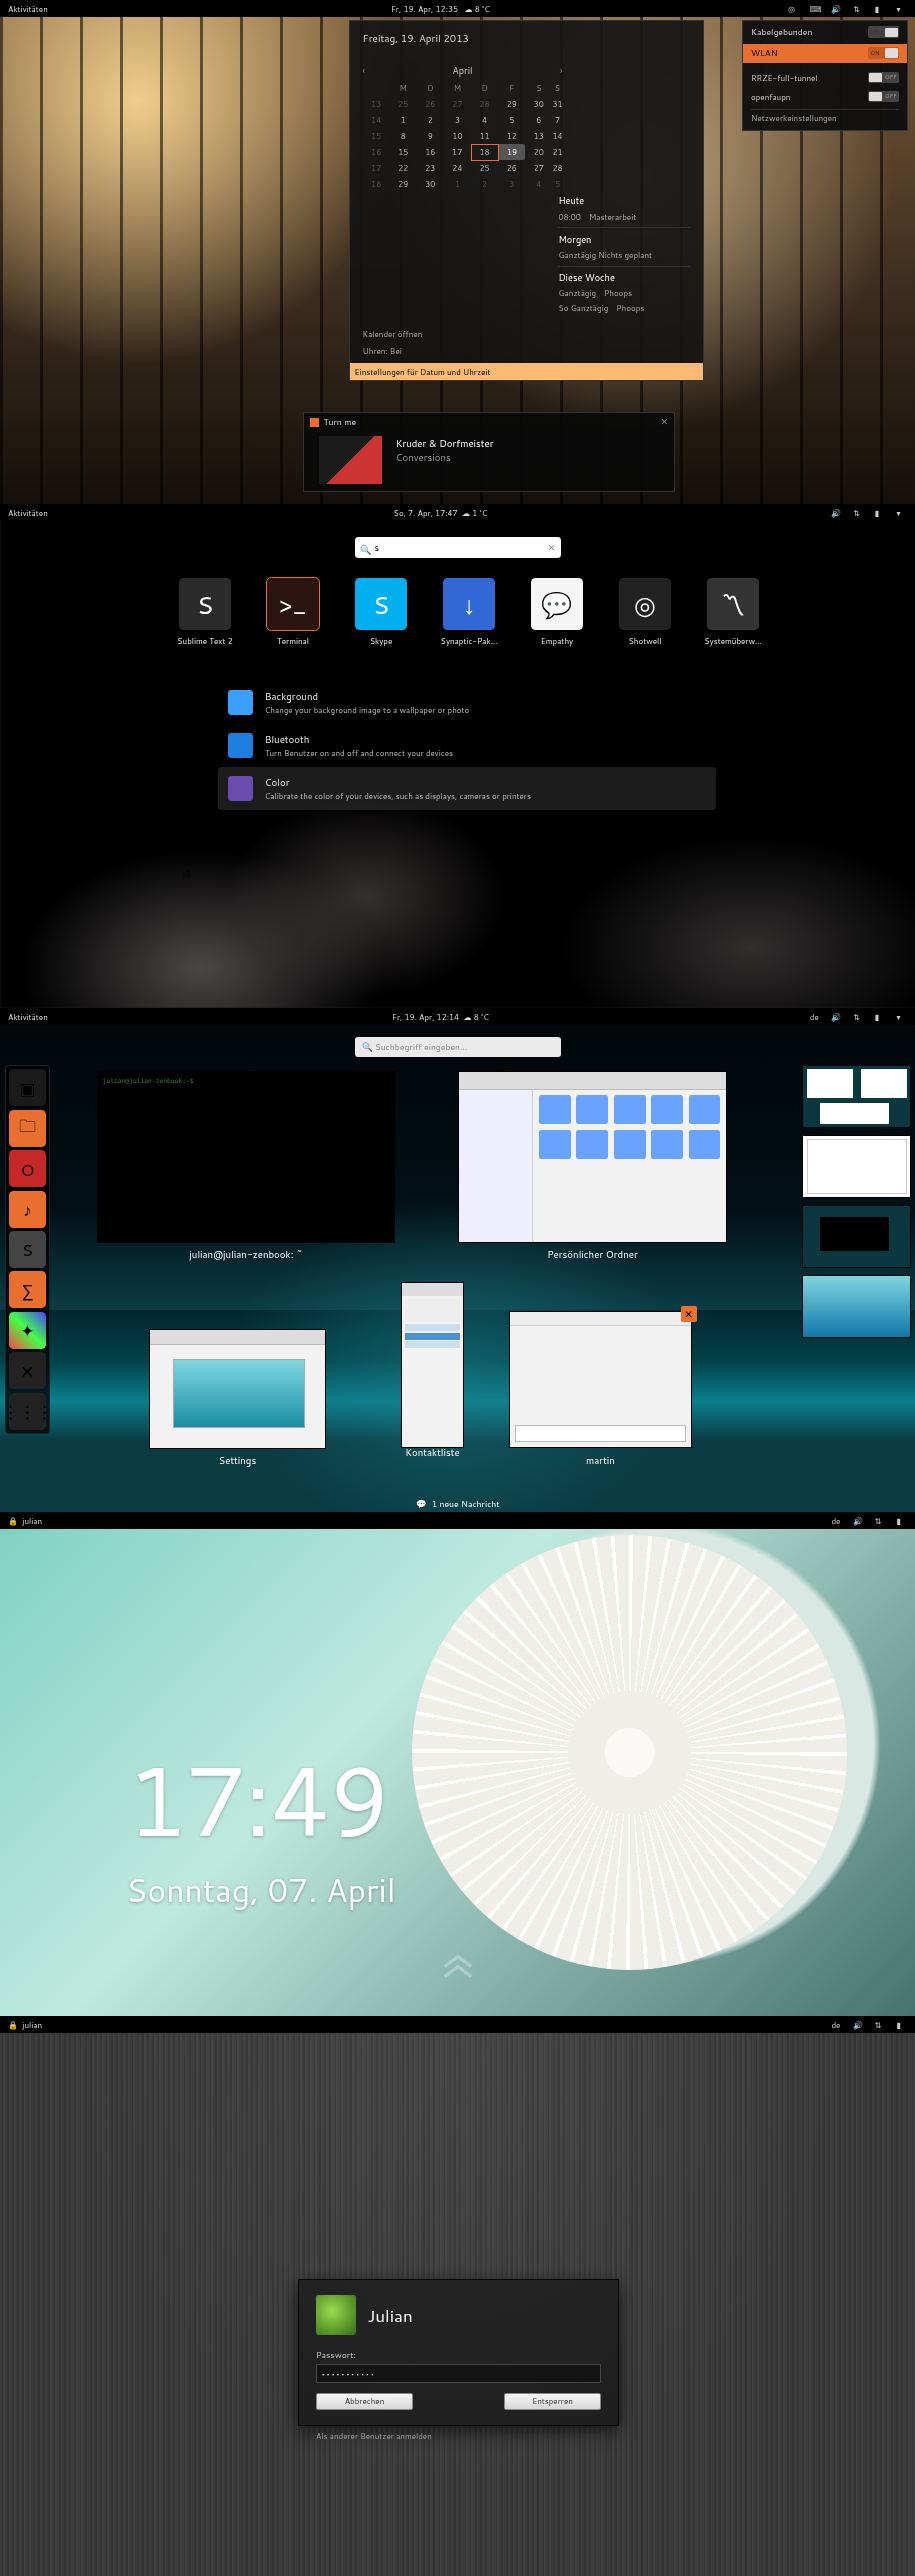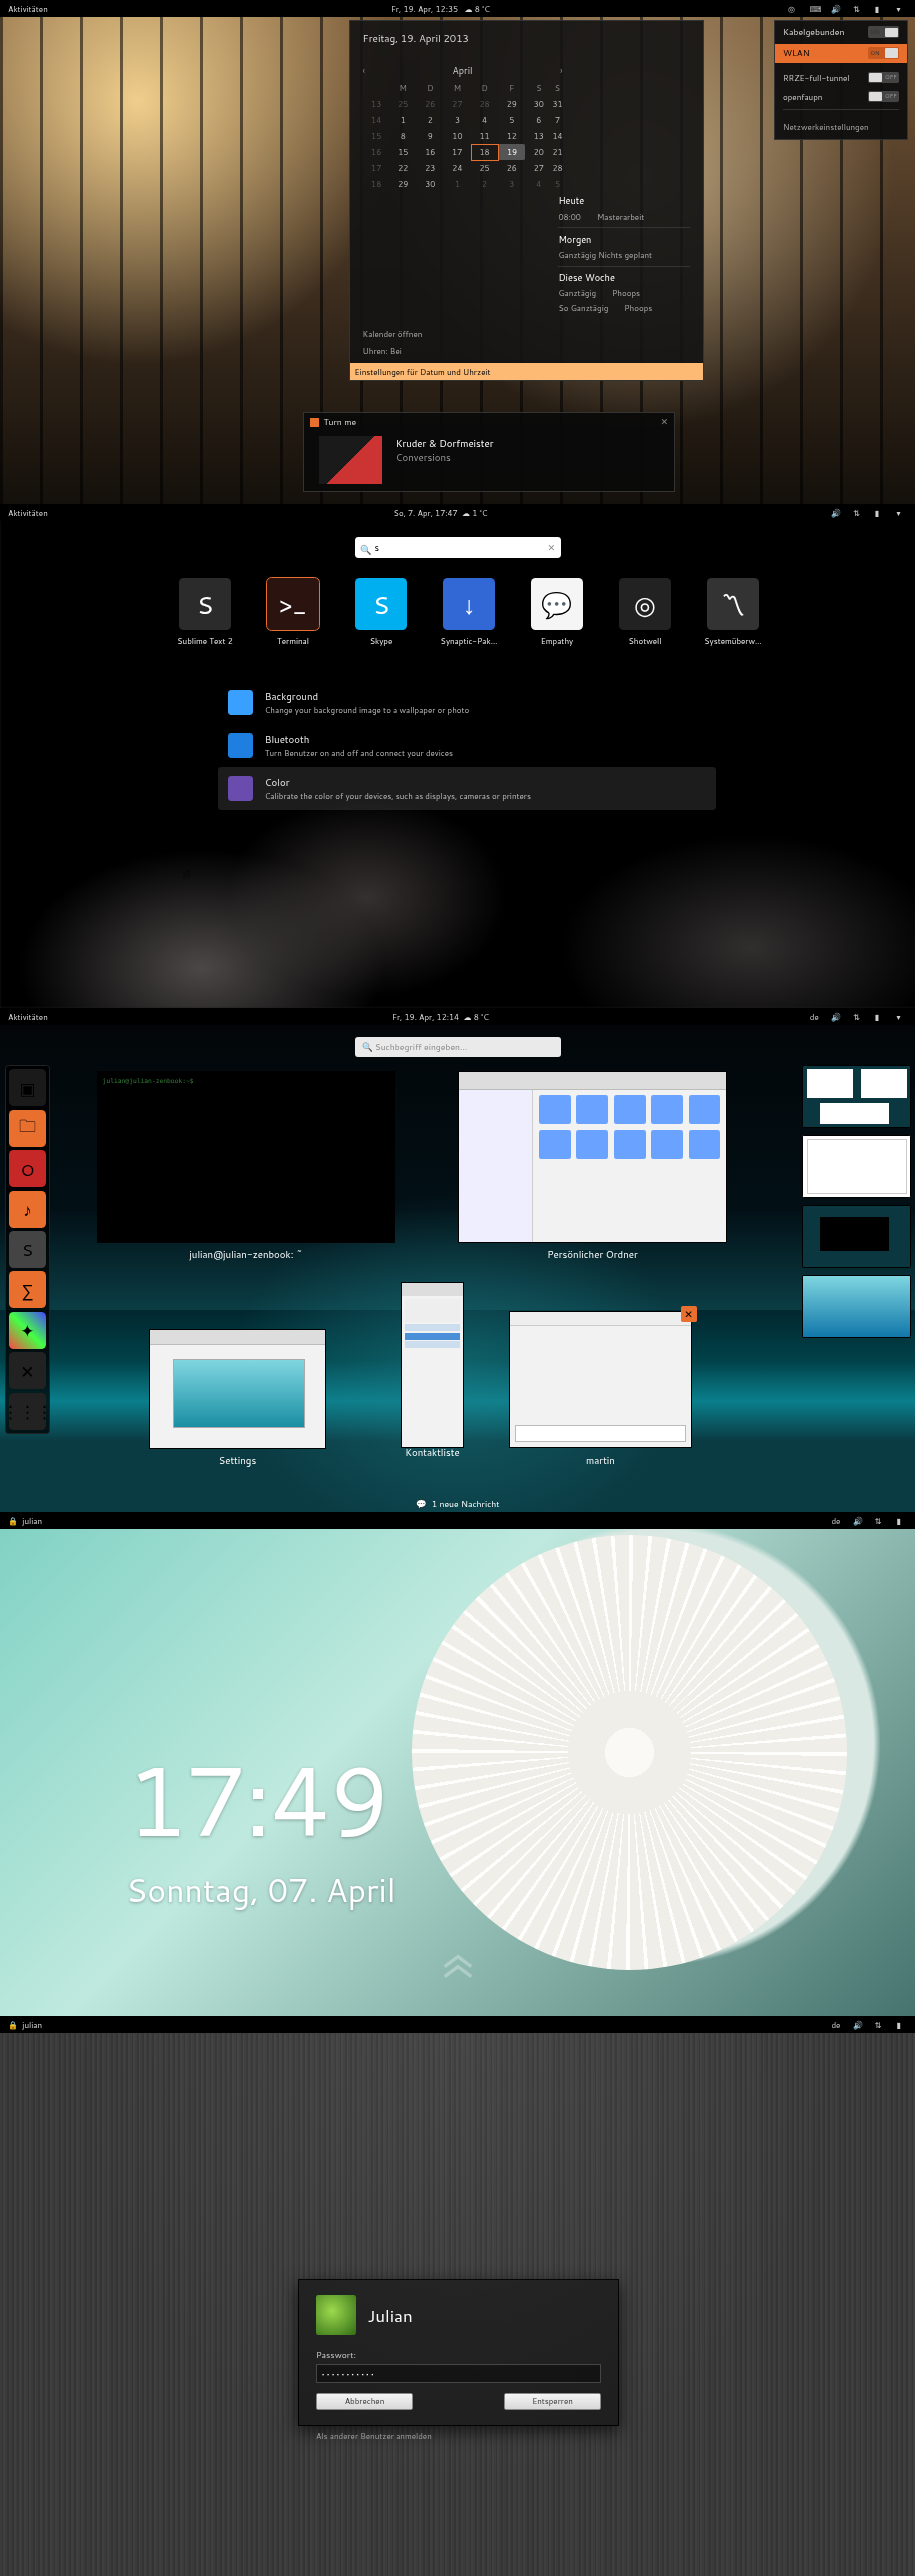--- a/index.html
+++ b/index.html
@@ -25,35 +25,35 @@
   .calpop .grid{ float:left; width:200px; }
   .calpop .grid h4{ text-align:center; font-weight:400; font-size:9.2px; margin-bottom:3.4px; color:#ccc;}
   .calpop table{ width:100%; border-collapse:collapse; font-size:8px; }
   .calpop th,.calpop td{ width:14.2%; height:16px; text-align:center; color:#bbb; }
   .calpop th{ color:#888; font-weight:400;}
   .calpop td.dim{ color:#555;}
   .calpop td.today{ background:#555; color:#fff; border-radius:1.7px;}
   .calpop td.hl{ border:0.6px solid #e96f2e;}
   .calpop .agenda{ float:right; width:132px; font-size:8px; }
   .calpop .agenda h5{ font-size:9.2px; font-weight:400; margin:2.3px 0 3.4px; color:#fff;}
-  .calpop .agenda .row{ display:flex; gap:16px; color:#aaa; margin-bottom:2.3px;}
+  .calpop .agenda .row{ display:flex; gap:8px; color:#aaa; margin-bottom:2.3px;}
   .calpop .agenda .sep{ height:0.6px; background:#333; margin:4.6px 0;}
   .calpop .foot{ clear:both; padding:10.3px 0 0; }
   .calpop .foot a{ display:block; color:#aaa; font-size:8px; padding:2.3px 0;}
   .calpop .foot .band{ background:#fdba74; color:#000; padding:2.9px 4.6px; margin:3.4px -12.6px 0; font-size:8px;}
-  .netpop{ position:absolute; top:19.5px; right:8px; width:134px; background:rgba(15,15,15,.95); border:0.6px solid #333; color:#ddd; font-size:8.6px; padding:5.7px 8px;margin-left:48px;}
+  .netpop{ position:absolute; top:19.5px; right:8px; width:166px; background:rgba(15,15,15,.95); border:0.6px solid #333; color:#ddd; font-size:8.6px; padding:5.7px 8px;margin-left:48px;}
   .netpop .top{ display:flex; justify-content:space-between; align-items:center;}
   .toggle{ width:31px; height:11.4px; background:#444; border-radius:1.7px; position:relative; font-size:5.7px; color:#000;}
   .toggle.on::after{ content:"ON"; position:absolute; left:2.3px; top:1.7px; color:#333;}
   .toggle.on::before{ content:""; position:absolute; right:1.1px; top:1.1px; width:12.6px; height:9.2px; background:#ddd; border-radius:1.1px;}
   .toggle.off::after{ content:"OFF"; position:absolute; right:2.3px; top:1.7px; color:#999;}
   .toggle.off::before{ content:""; position:absolute; left:1.1px; top:1.1px; width:12.6px; height:9.2px; background:#ddd; border-radius:1.1px;}
   .netpop .band{ background:#e96f2e; color:#000; margin:5.7px -8px; padding:3.4px 8px; display:flex; justify-content:space-between;}
   .netpop .item{ display:flex; justify-content:space-between; padding:3.4px 0; color:#ccc; font-size:8px;}
-  .netpop .link{ color:#aaa; font-size:8px; padding-top:11px; border-top:0.6px solid #333; margin-top:3.4px;}
+  .netpop .link{ color:#aaa; font-size:8px; padding-top:2px; border-top:0.6px solid #333; margin-top:3.4px;}
   
   .notif{ position:absolute; top:412px; left:303px; width:372px; height:80px; background:rgba(10,10,10,.93); border:0.6px solid #333; color:#ddd; display:flex;}
   .notif .hdr{ position:absolute; top:3.4px; left:5.7px; font-size:8.6px; display:flex; align-items:center; gap:4.6px;}
   .notif .hdr .sq{ width:9.2px; height:9.2px; background:#e96f2e;}
   .notif .close{ position:absolute; top:2.3px; right:5.7px; color:#888;}
   .notif .art{ width:63px; height:48px; margin:23px 0 0 15px; background:linear-gradient(135deg,#1a1a1a 50%,#c33 50%);}
   .notif .meta{ margin:23px 0 0 13.7px; font-size:9.7px;}
   .notif .meta .a{ color:#fff;text-align:center;}
   .notif .meta .t{ color:#999;}
 

